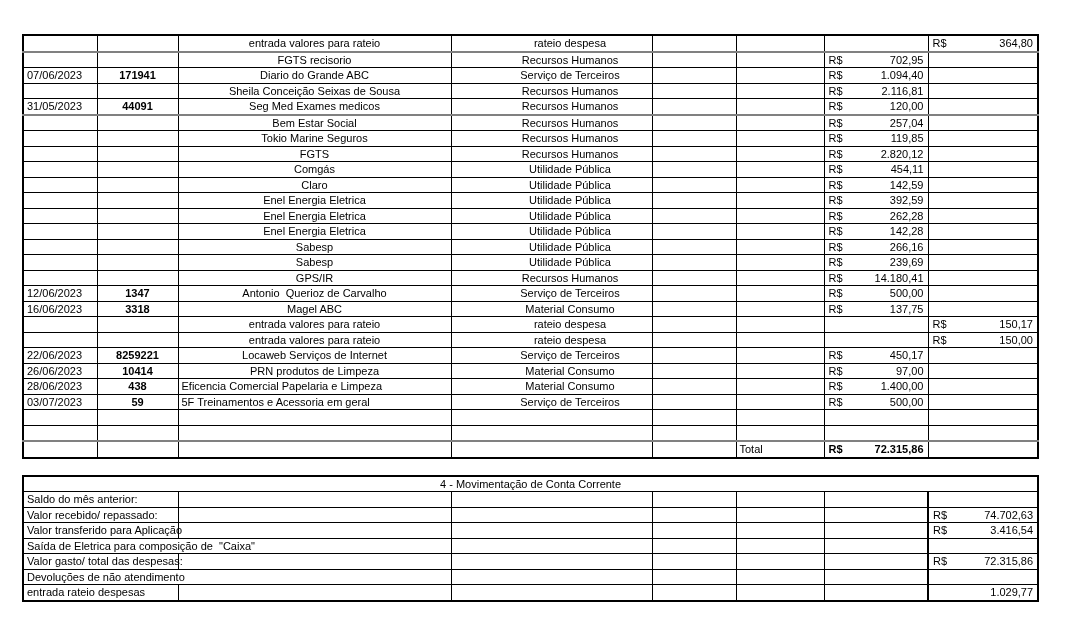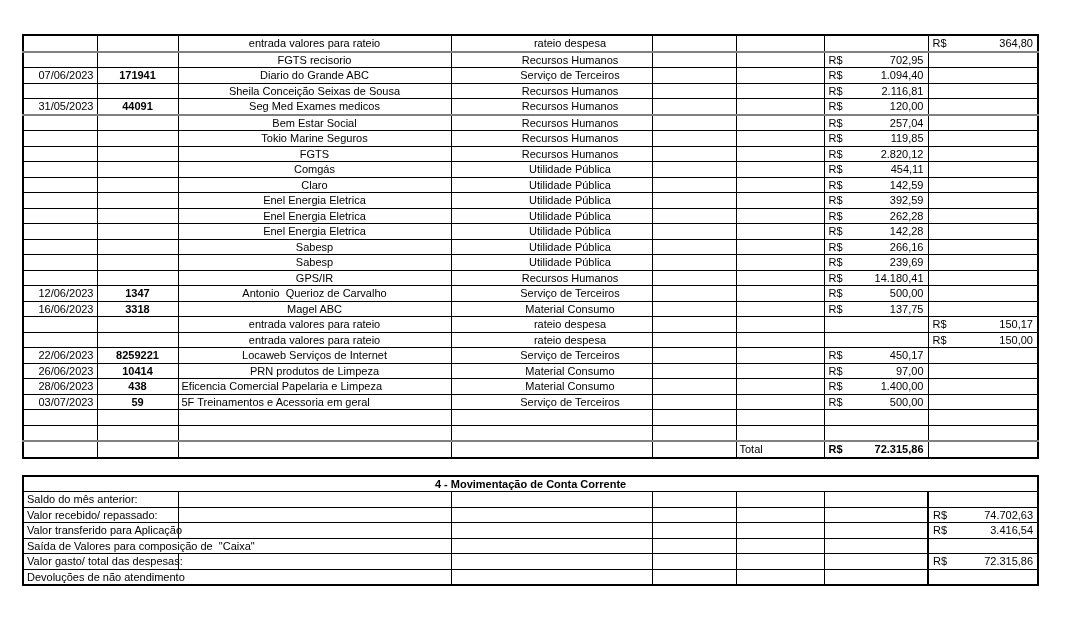--- a/index.html
+++ b/index.html
@@ -2,39 +2,39 @@
 <html><head>
 <meta charset="utf-8">
 <style>
   html,body{margin:0;padding:0;background:#fff;width:1077px;height:620px;overflow:hidden;
     font-family:"Liberation Sans","DejaVu Sans",sans-serif;font-size:11px;color:#000;}
   .page{margin:34px 0 0 22px;width:871px;}
   table{border-collapse:collapse;table-layout:fixed;width:1015px;border:2px solid #000;}
   td{border:1px solid #000;height:14.5px;line-height:14.5px;vertical-align:middle;
      padding:0 3px;overflow:hidden;white-space:pre;}
   
-  td.date{text-align:right;margin-left:9px;}
+  td.date{margin-left:9px;}
   td.doc{text-align:center;font-weight:bold;}
   td.desc{text-align:center;}
   td.cat{text-align:center;padding-left:40px;}
   td.amt{padding:0 4px;}
   .acct{display:flex;justify-content:space-between;align-items:center;}
   .acct .cur{text-align:left;}
   .acct .val{text-align:right;}
   
   #expense-table tr:nth-child(23) td.desc,
   #expense-table tr:nth-child(24) td.desc{text-align:left;}
   
   #expense-table tr:nth-child(1) td,
   #expense-table tr:nth-child(5) td,
   #expense-table tr:nth-child(26) td{border-bottom:2px solid #808080;}
   #expense-table td.total-label{text-align:left;}
   #expense-table td.total-amt{font-weight:bold;}
   #account-table{margin-top:16px;}
-  #account-table td.hdr{text-align:center;font-weight:bold;}
+  #account-table td.hdr{text-align:center;font-weight:normal;}
   #account-table td.label{text-align:left;overflow:visible;}
   #account-table td.last{border-left:2px solid #000;}
   td.plain-val{text-align:right;padding:0 4px;}
 </style>
 </head>
 <body>
 
 <div class="page">
 
   <table id="expense-table">
@@ -358,21 +358,21 @@
         <tr>
           <td class="label" colspan="2">Valor transferido para Aplicação</td>
           <td class="e"></td>
           <td class="e"></td>
           <td class="e"></td>
           <td class="e"></td>
           <td class="e"></td>
           <td class="amt last"><div class="acct"><span class="cur">R$</span><span class="val">3.416,54</span></div></td>
         </tr>
         <tr>
-          <td class="label" colspan="3">Saída de Valores para composição de  "Caixa"</td>
+          <td class="label" colspan="3">Saída de Eletrica para composição de  "Caixa"</td>
           <td class="e"></td>
           <td class="e"></td>
           <td class="e"></td>
           <td class="e"></td>
           <td class="e last"></td>
         </tr>
         <tr>
           <td class="label" colspan="2">Valor gasto/ total das despesas:</td>
           <td class="e"></td>
           <td class="e"></td>
@@ -381,17 +381,26 @@
           <td class="e"></td>
           <td class="amt last"><div class="acct"><span class="cur">R$</span><span class="val">72.315,86</span></div></td>
         </tr>
         <tr>
           <td class="label" colspan="3">Devoluções de não atendimento</td>
           <td class="e"></td>
           <td class="e"></td>
           <td class="e"></td>
           <td class="e"></td>
           <td class="e last"></td>
+        </tr>
+        <tr>
+          <td class="label" colspan="2">entrada rateio despesas</td>
+          <td class="e"></td>
+          <td class="e"></td>
+          <td class="e"></td>
+          <td class="e"></td>
+          <td class="e"></td>
+          <td class="plain-val last">1.029,77</td>
         </tr>
       </tbody>
   </table>
 
 </div>
 
 </body></html>

